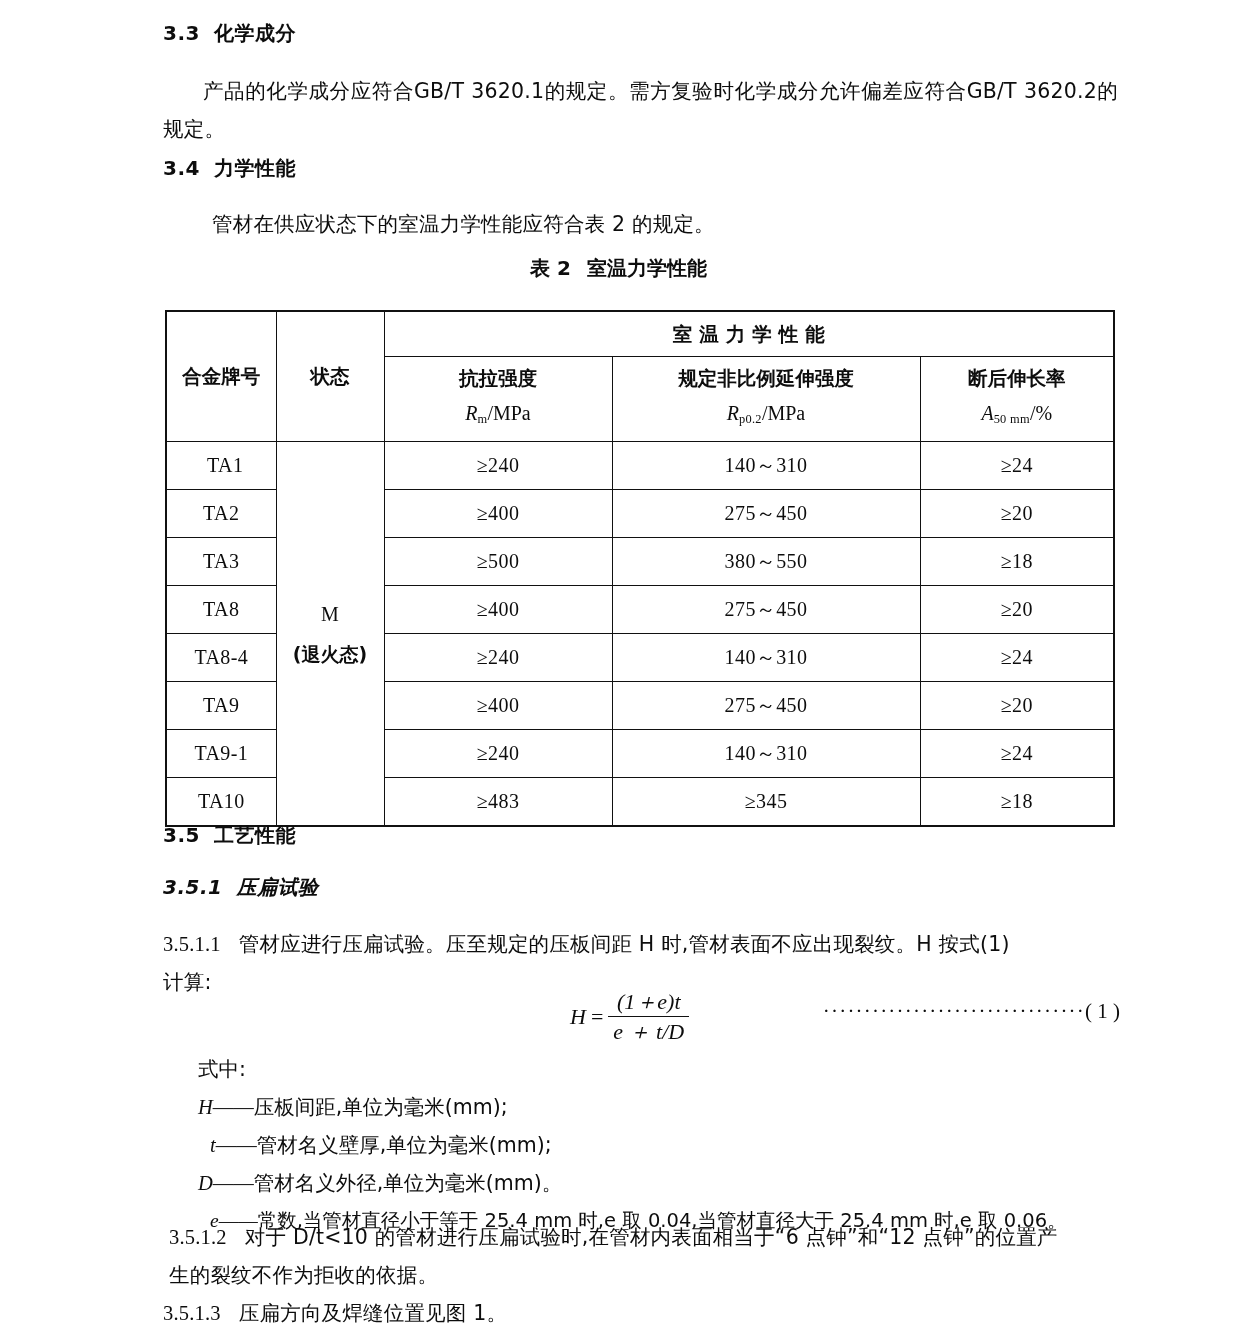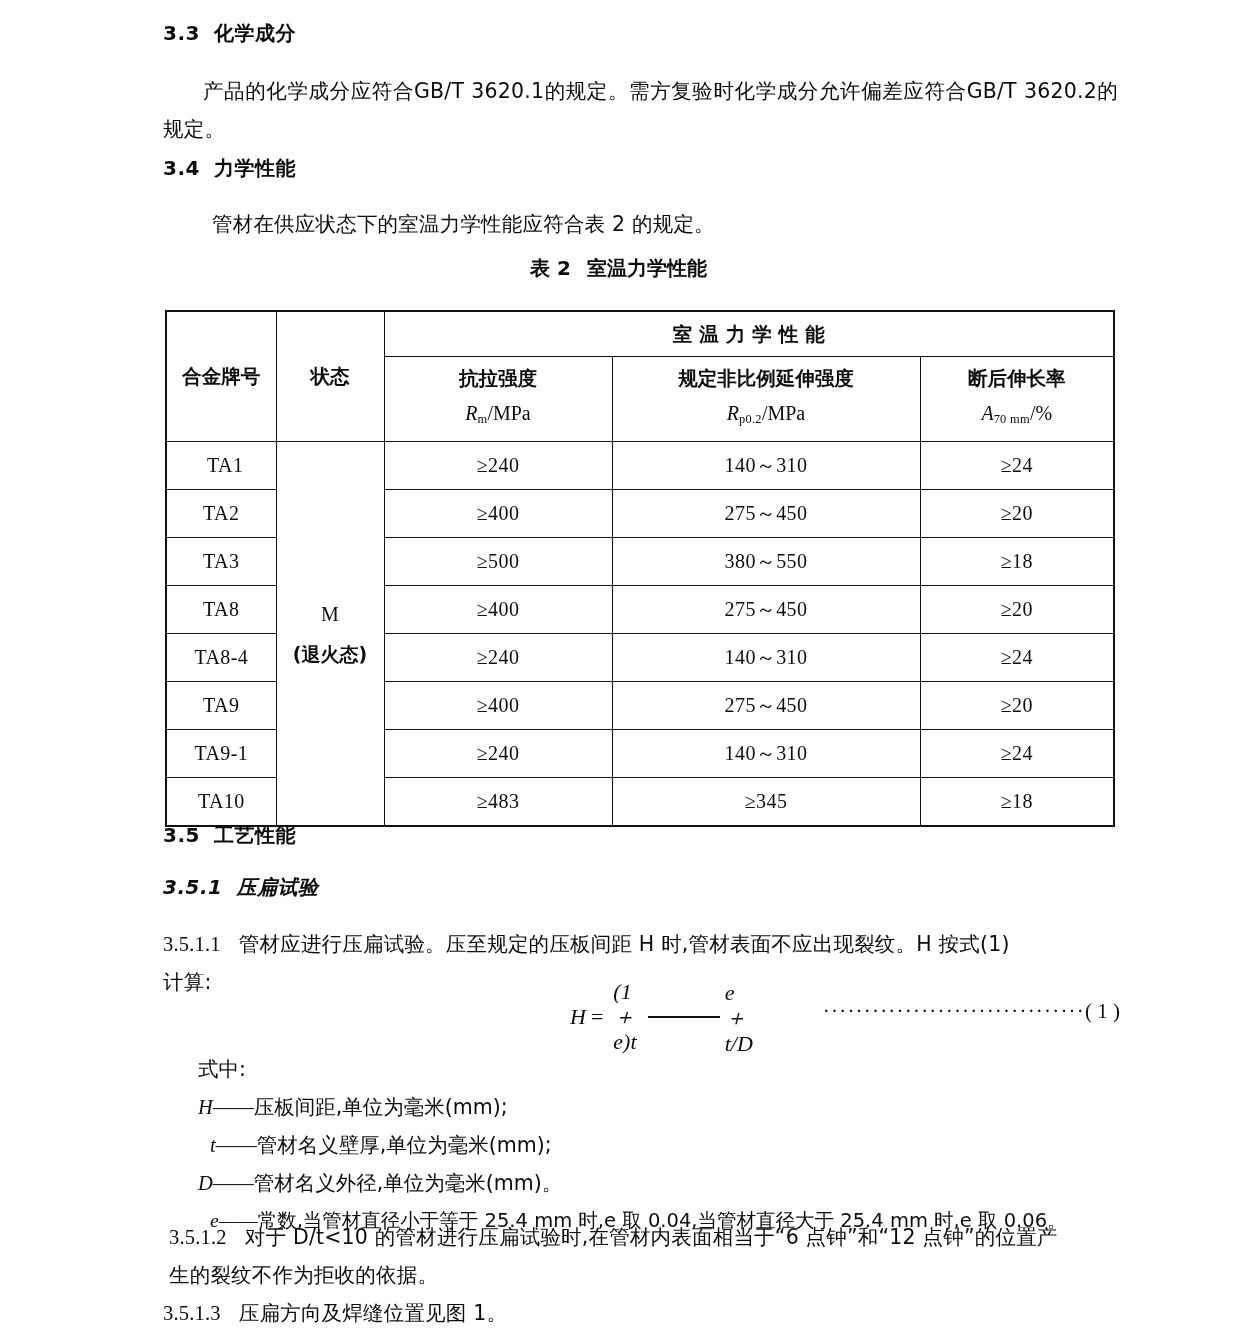--- a/index.html
+++ b/index.html
@@ -128,21 +128,21 @@
     font-family: "Liberation Serif", serif;
     font-size: 22px;
     display: flex;
     align-items: center;
     height: 64px;
   }
   .formula .lhs { font-style: italic; margin-right: 5px; }
   .formula .eq  { margin-right: 5px; }
   .frac {
     display: inline-flex;
-    flex-direction: row;
+    flex-direction: column;
     align-items: center;
     vertical-align: middle;
     line-height: 1.15;
     justify-content: space-between;
   }
   .frac .numr { padding: 0 5px 1px 5px; }
   .frac .bar  { width: 100%; height: 1.6px; background: #111; }
   .frac .denr { padding: 2px 5px 0 5px; }
   .eqnum {
     position: absolute;
@@ -222,21 +222,21 @@
           </td>
           <td>
             <div class="hd2">
               <div>规定非比例延伸强度</div>
               <div class="sym"><i>R</i><sub class="small">p0.2</sub><span>/MPa</span></div>
             </div>
           </td>
           <td>
             <div class="hd2">
               <div>断后伸长率</div>
-              <div class="sym"><i>A</i><sub class="small">70 mm</sub><span>/%</span></div>
+              <div class="sym"><i>A</i><sub class="small">50 mm</sub><span>/%</span></div>
             </div>
           </td>
         </tr>
 
         <tr>
           <td class="grade" style="height:47px;padding-left:8px;">TA1</td>
           <td class="state-cell" rowspan="8">
             <div>M</div>
             <div class="ann">(退火态)</div>
           </td>

